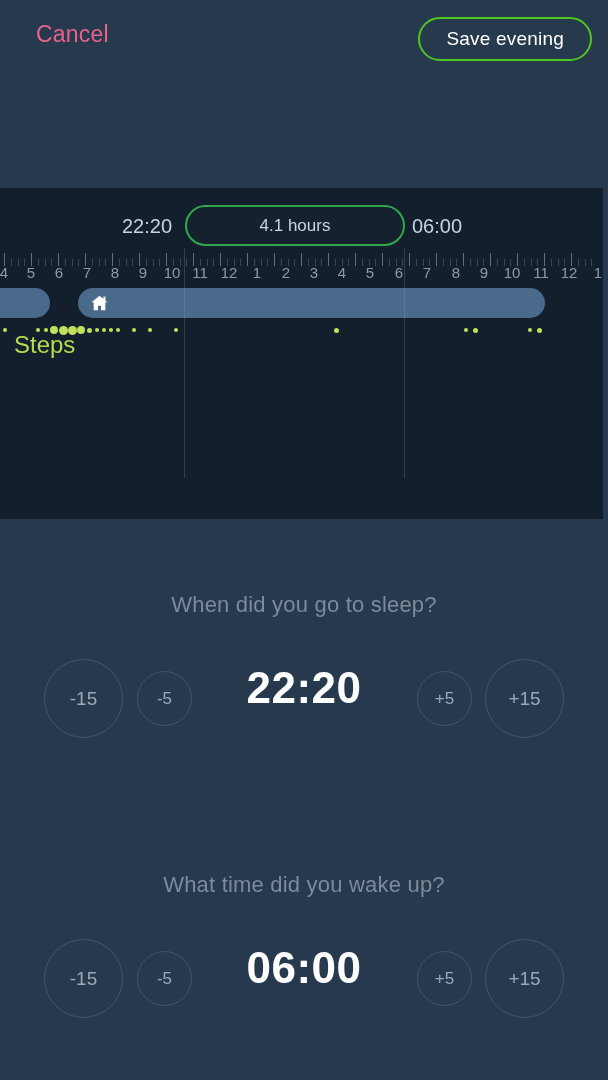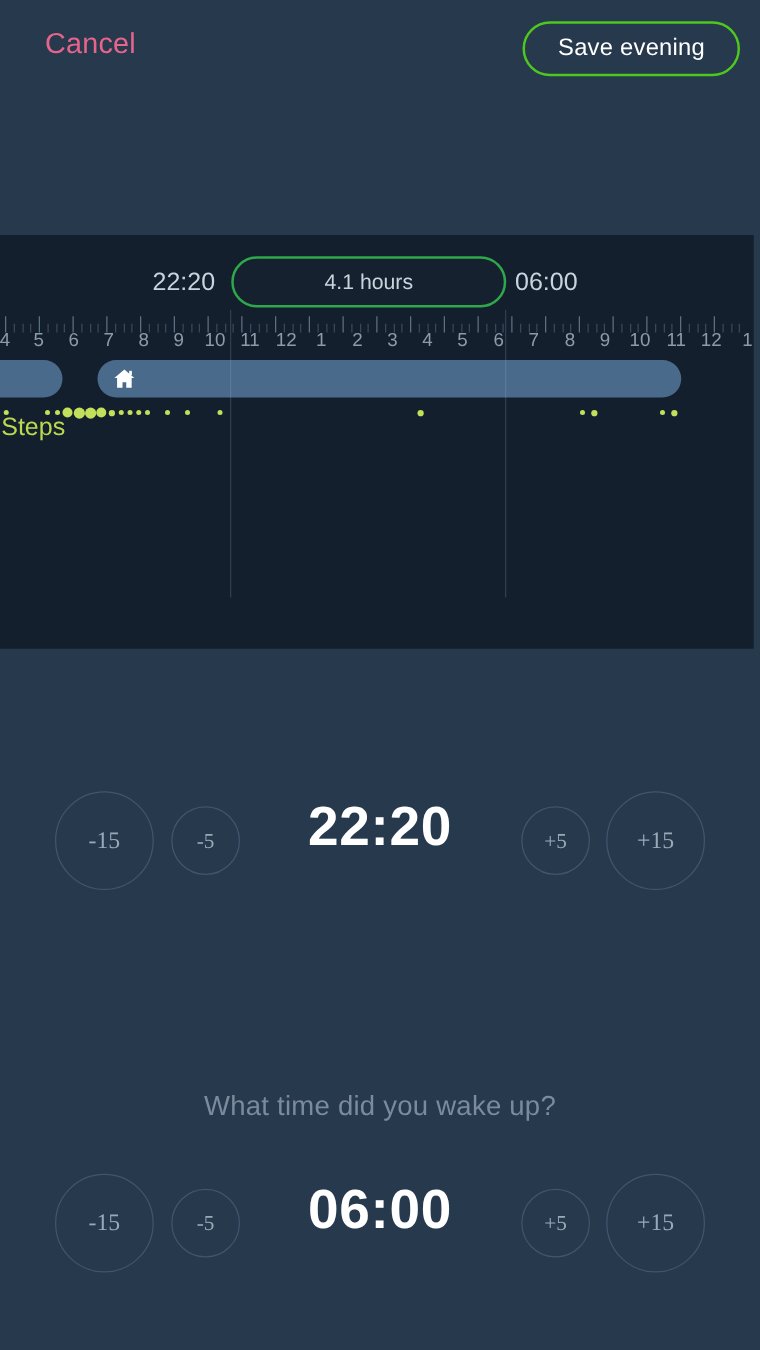--- a/index.html
+++ b/index.html
@@ -190,23 +190,23 @@
     width: 608px;
     height: 16px;
   }
   .step-dot {
     position: absolute;
     border-radius: 50%;
     background: #c2e05a;
   }
   .steps-label {
     position: absolute;
-    left: 1px;
+    left: 14px;
     top: 143px;
-    font-size: 20px;
+    font-size: 24px;
     color: #b9da4e;
   }
 
   
   .guide-line {
     position: absolute;
     top: 60px;
     width: 1px;
     height: 230px;
     background: rgba(150,175,200,0.22);
@@ -234,21 +234,21 @@
   .step-btn {
     position: absolute;
     top: 0;
     border: 1.5px solid #3f566e;
     border-radius: 50%;
     background: transparent;
     color: #9aa9b8;
     display: flex;
     align-items: center;
     justify-content: center;
-    font-family: Liberation Serif, serif;
+    font-family: Liberation Sans, sans-serif;
     cursor: pointer;
     box-sizing: border-box;
   }
   .step-btn.big {
     width: 79px;
     height: 79px;
     font-size: 19px;
     top: 5px;
   }
   .step-btn.small {
@@ -440,20 +440,21 @@
         <div class="step-dot" style="width: 4px; height: 4px; left: 528px; top: 6px; background: rgb(194, 224, 90);"></div>
         <div class="step-dot" style="width: 5px; height: 5px; left: 536.5px; top: 5.5px; background: rgb(194, 224, 90);"></div>
       </div>
     <div class="steps-label">Steps</div>
 
     <div class="guide-line" id="guide-start" style="left: 184px;"></div>
     <div class="guide-line" id="guide-end" style="left: 404px;"></div>
   </div>
 
   <div class="question-block" style="top:592px;">
+    <div class="q-label">When did you go to sleep?</div>
     <div class="stepper-row">
       <button class="step-btn big btn-m15">-15</button>
       <button class="step-btn small btn-m5">-5</button>
       <div class="time-value">22:20</div>
       <button class="step-btn small btn-p5">+5</button>
       <button class="step-btn big btn-p15">+15</button>
     </div>
   </div>
 
   <div class="question-block" style="top:872px;">

